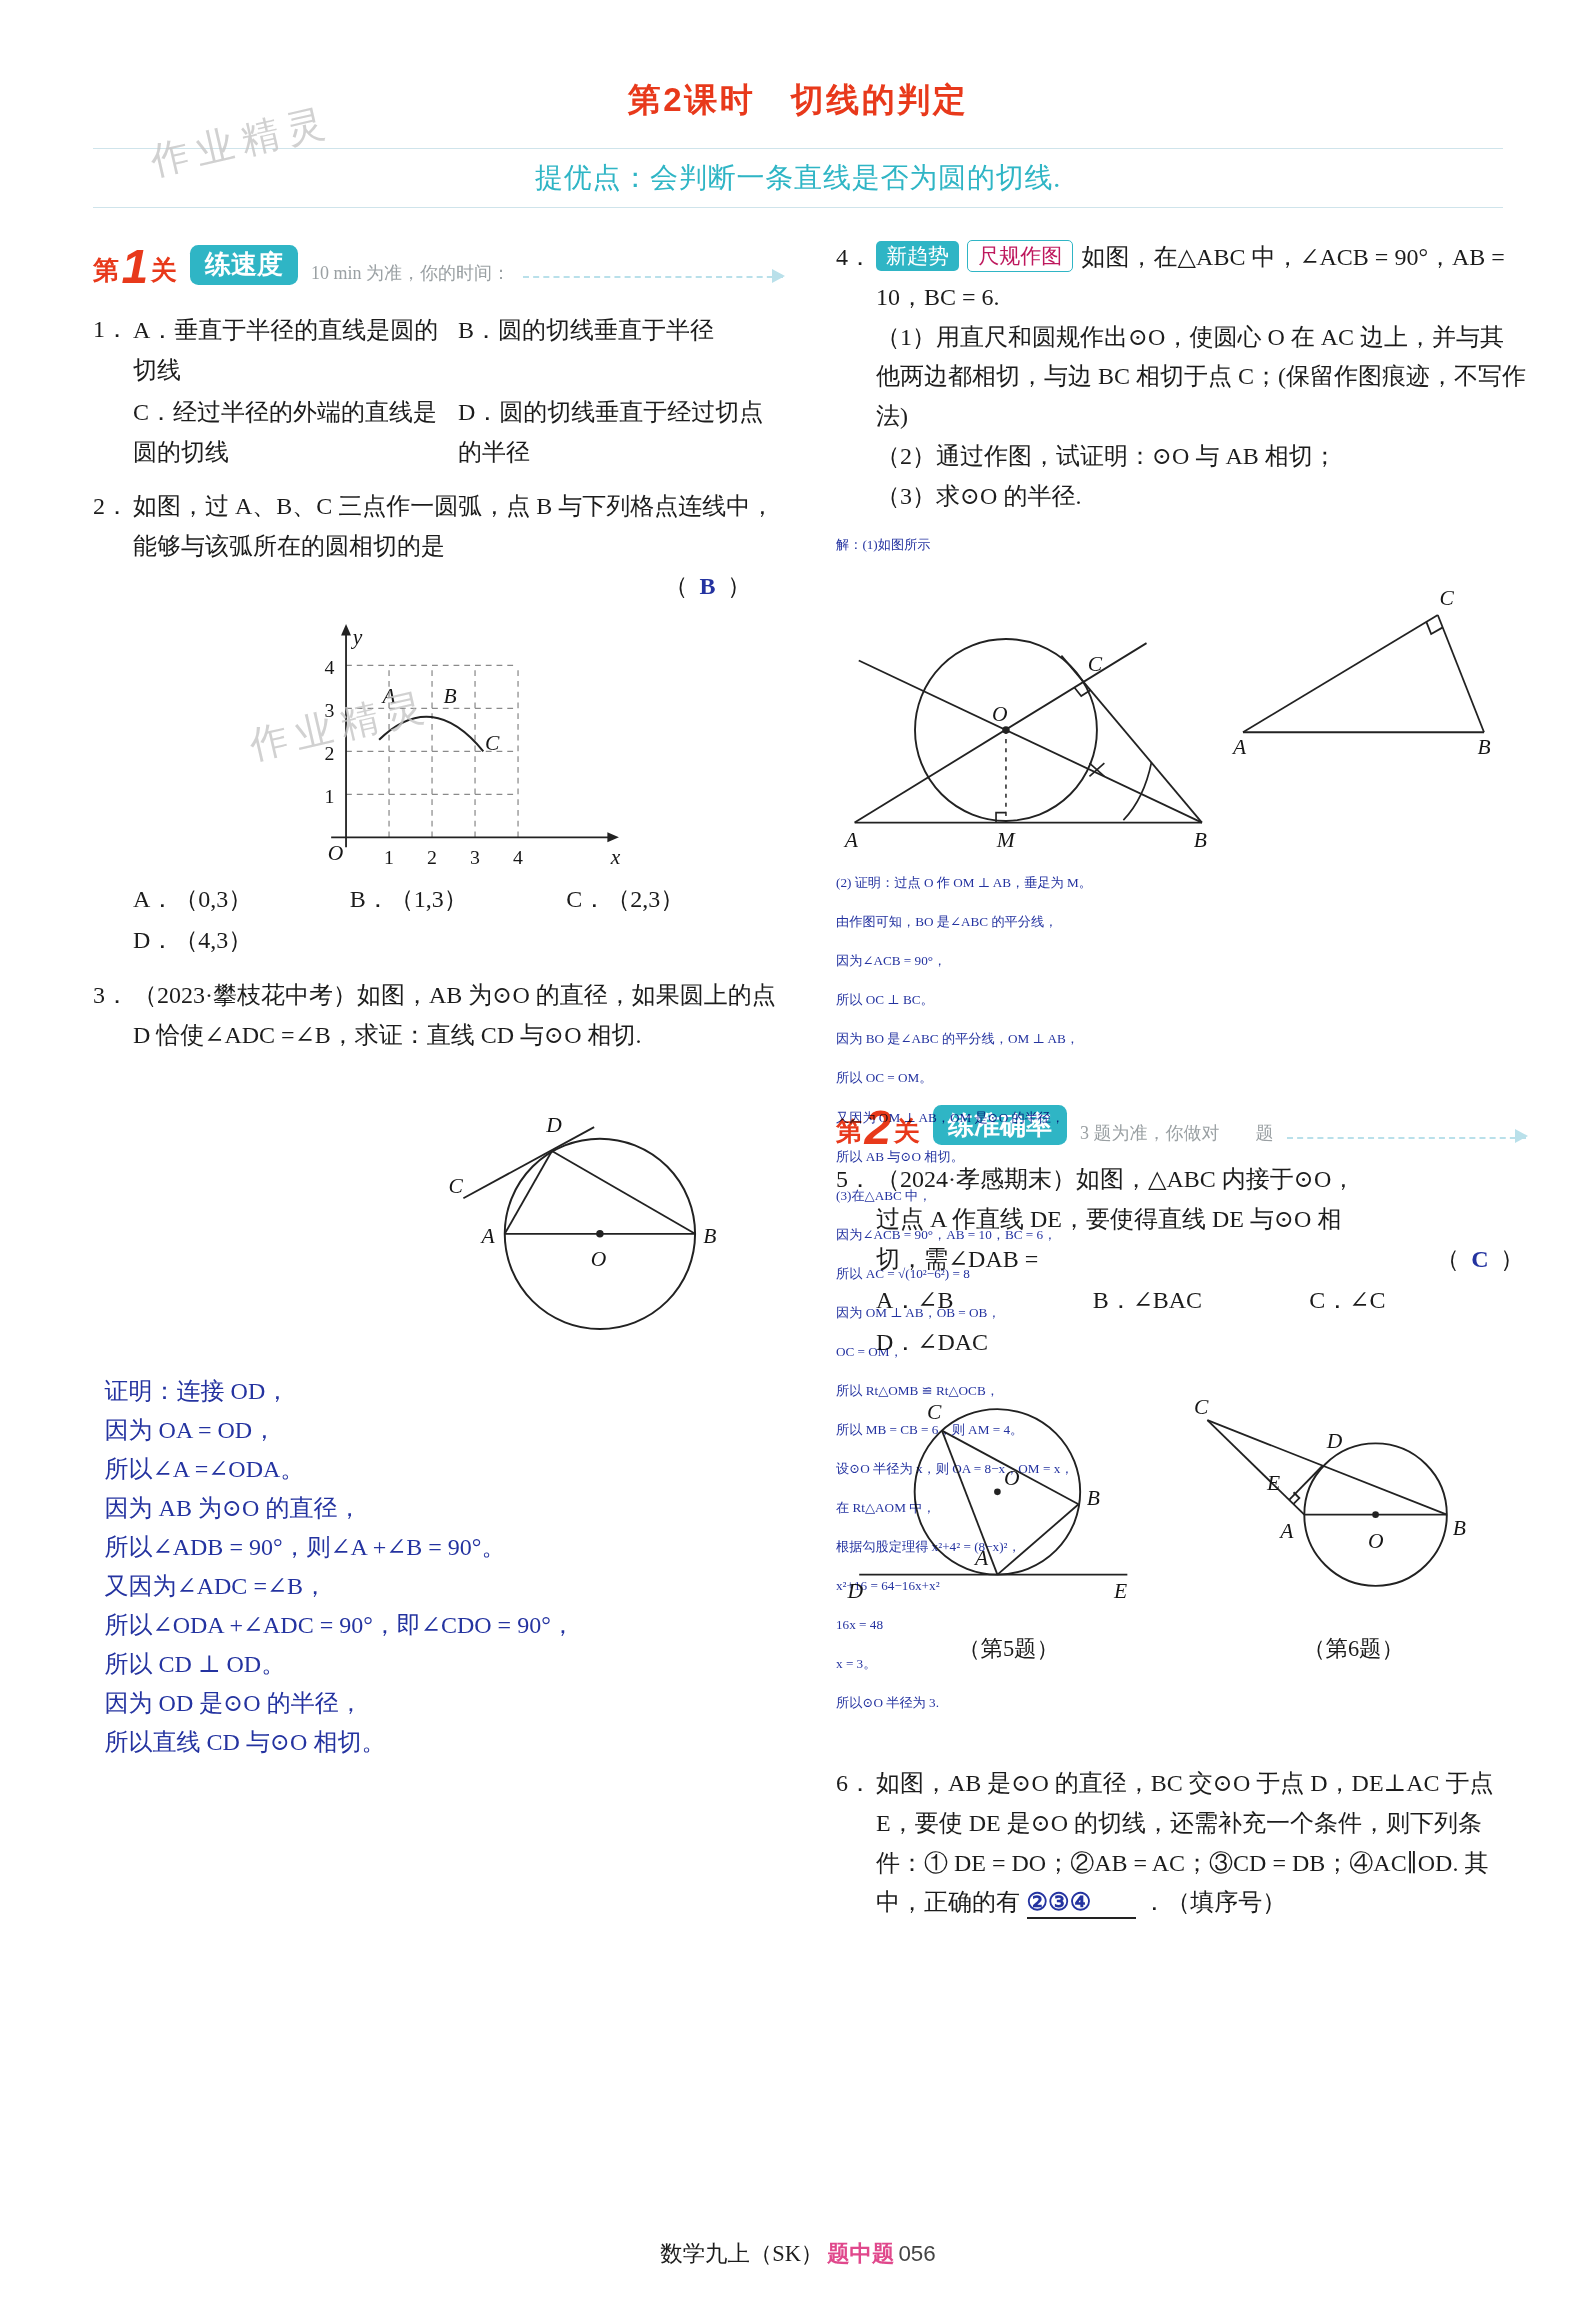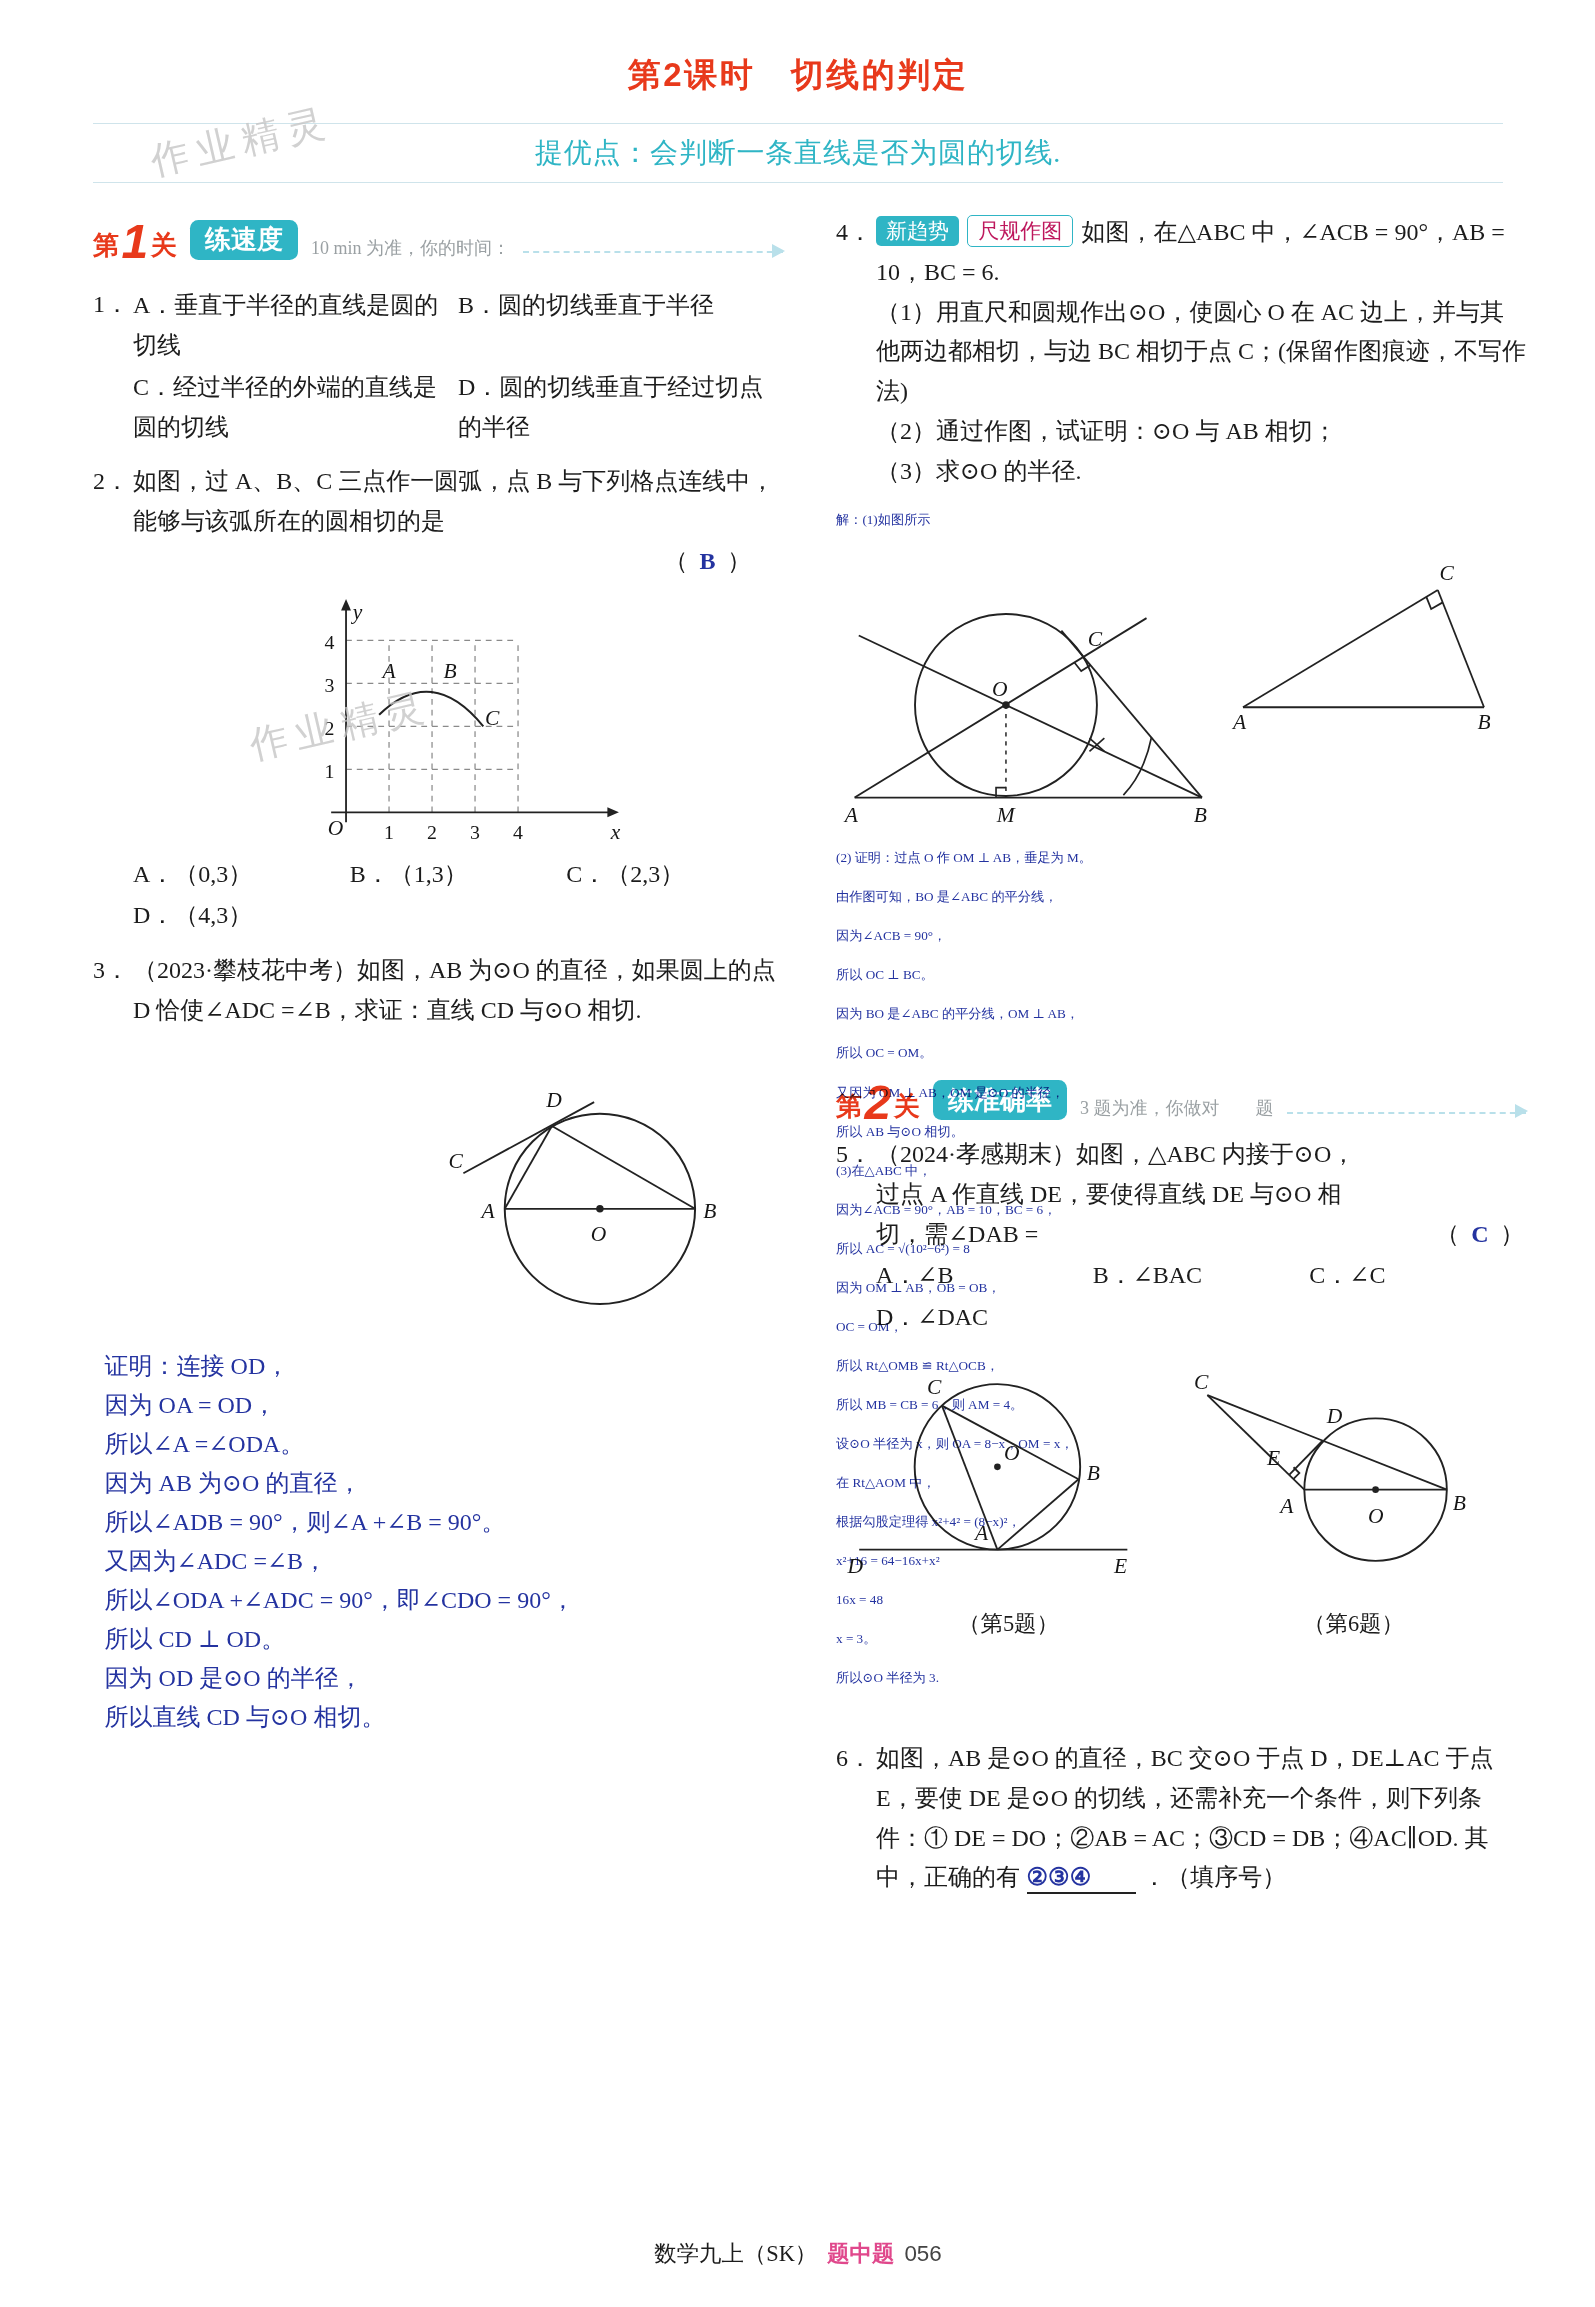--- a/index.html
+++ b/index.html
@@ -2,21 +2,21 @@
 <html style="font-size:13.2px"><head>
 <meta charset="utf-8">
 <style>
   *{margin:0;padding:0;box-sizing:border-box}
   body{width:1596px;font-family:"Liberation Serif","DejaVu Serif",serif;background:#e9e9e9}
   .page{position:relative;width:1596px;height:2307px;background:#ffffff;color:#1c1c1c;overflow:hidden}
   .wm{position:absolute;color:#c6c6c6;font-size:38px;letter-spacing:8.3px;transform:rotate(-13deg);
       font-family:"Liberation Sans","DejaVu Sans",sans-serif;opacity:.8;z-index:6;pointer-events:none}
   .wm1{left:149px;top:116px}
   .wm2{left:248px;top:700px}
-  .title{padding-top:53px;text-align:center;font-size:33px;font-weight:700;color:#e8391b;letter-spacing:2.5px;
+  .title{padding-top:78px;text-align:center;font-size:33px;font-weight:700;color:#e8391b;letter-spacing:2.5px;
          font-family:"Liberation Sans","DejaVu Sans",sans-serif}
   .subband{margin:25px 93px 0 93px;border-top:1.7px solid #cfe4eb;border-bottom:1.7px solid #cfe4eb;
            padding:10px 0;text-align:center}
   .subtitle{font-size:28px;color:#2fb5c5;letter-spacing:0.8px}
   .columns{display:flex;gap:53px;padding:30px 71px 0 93px;align-items:flex-start}
   .col{width:690px;flex:none}
 
   
   .sec{display:flex;align-items:center;gap:13.2px;margin:3.3px 0 21.5px}
   .sec-title{display:flex;align-items:baseline;color:#e8391b;font-weight:700;font-size:26px;
@@ -55,21 +55,21 @@
   
   .ozone{position:relative;height:654px;margin-top:1.7px}
   .black-layer{position:absolute;inset:0;z-index:1}
   .blue-layer{position:absolute;top:0;left:0;width:100%;z-index:2;mix-blend-mode:multiply;pointer-events:none}
   .cap-row{display:flex;margin-top:17px}
   .cap{width:50%;text-align:center;font-size:22.4px}
 
   .blank{display:inline-block;min-width:109px;border-bottom:2.5px solid #222;text-align:left;line-height:1.15;margin:0 6.6px}
   .blank b{color:#2433a0;font-weight:700}
 
-  .footer{position:absolute;left:0;right:0;bottom:38px;display:flex;justify-content:center;align-items:baseline;gap:10px;font-size:22.4px}
+  .footer{position:absolute;left:0;right:0;bottom:38px;display:flex;justify-content:center;align-items:baseline;gap:4px;font-size:22.4px}
   .footer .brand{color:#e0488c;font-weight:700;font-family:"Liberation Sans","DejaVu Sans",sans-serif}
   .footer .pagenum{color:#444;font-family:"Liberation Sans","DejaVu Sans",sans-serif}
 
   
   .sl{font:italic 26px "Liberation Serif","DejaVu Serif",serif;fill:#161616}
   .st{font:24px "Liberation Serif","DejaVu Serif",serif;fill:#161616}
 </style>
 </head>
 <body>
 

